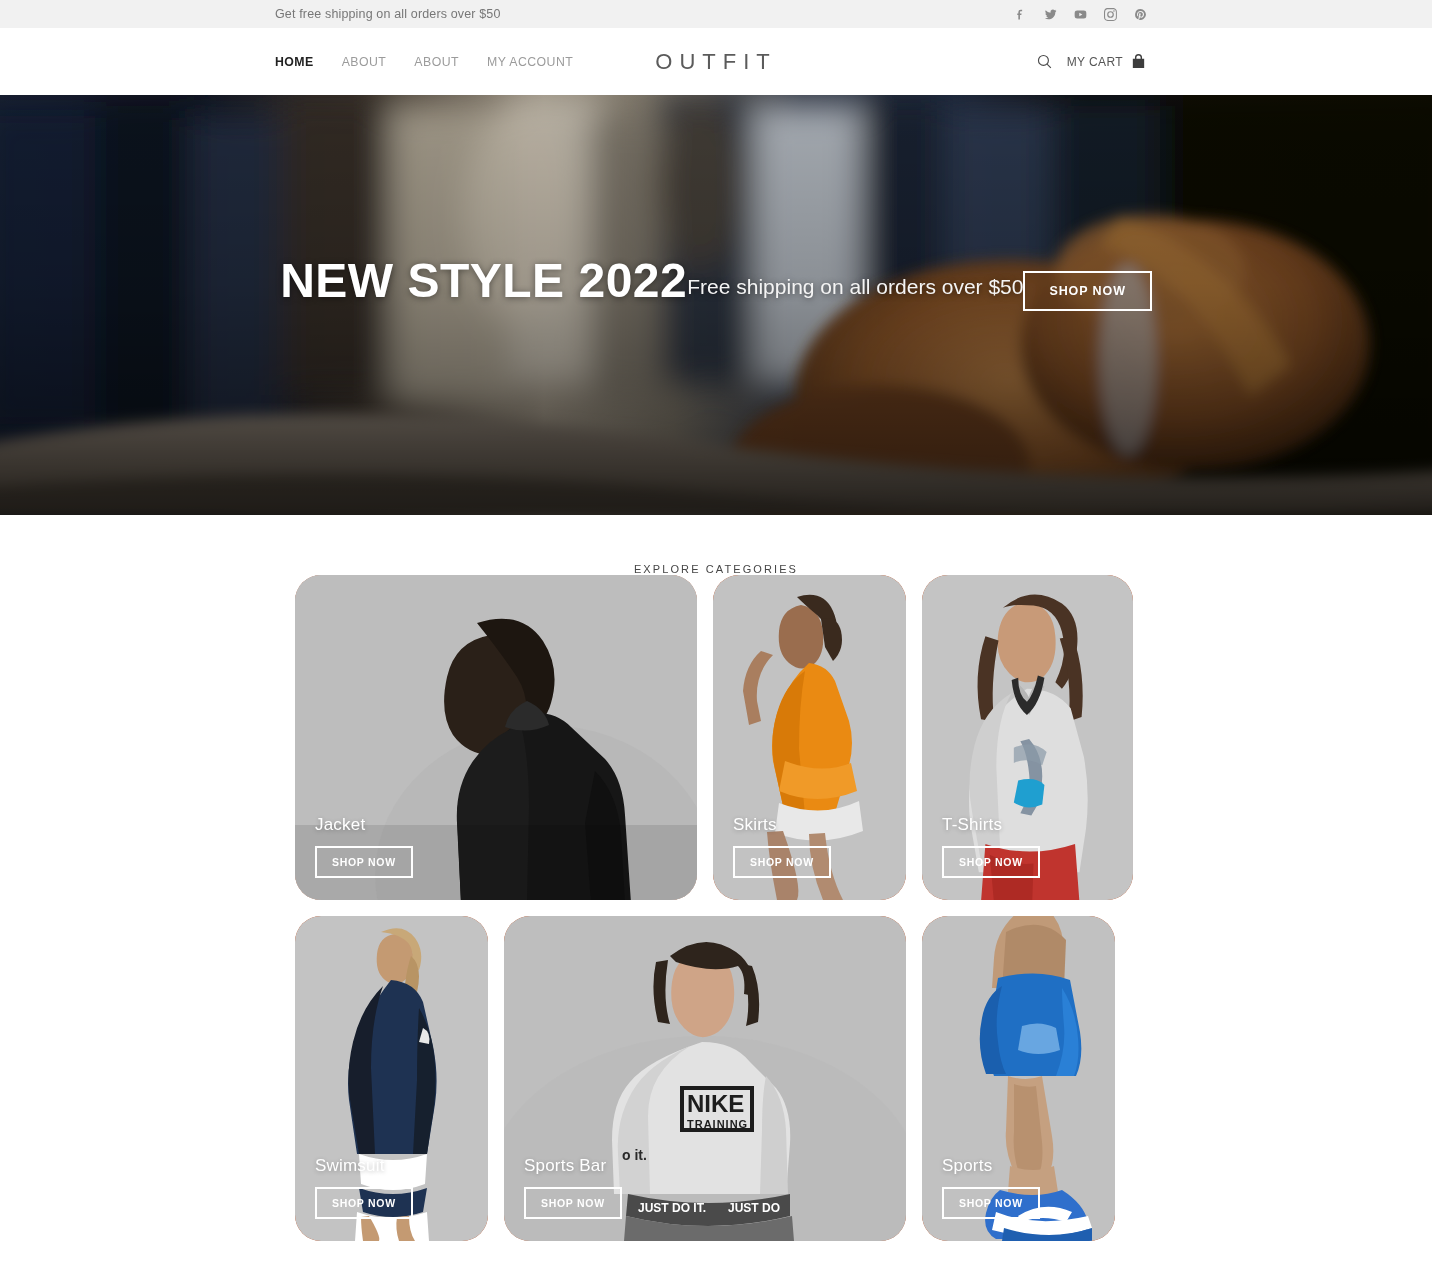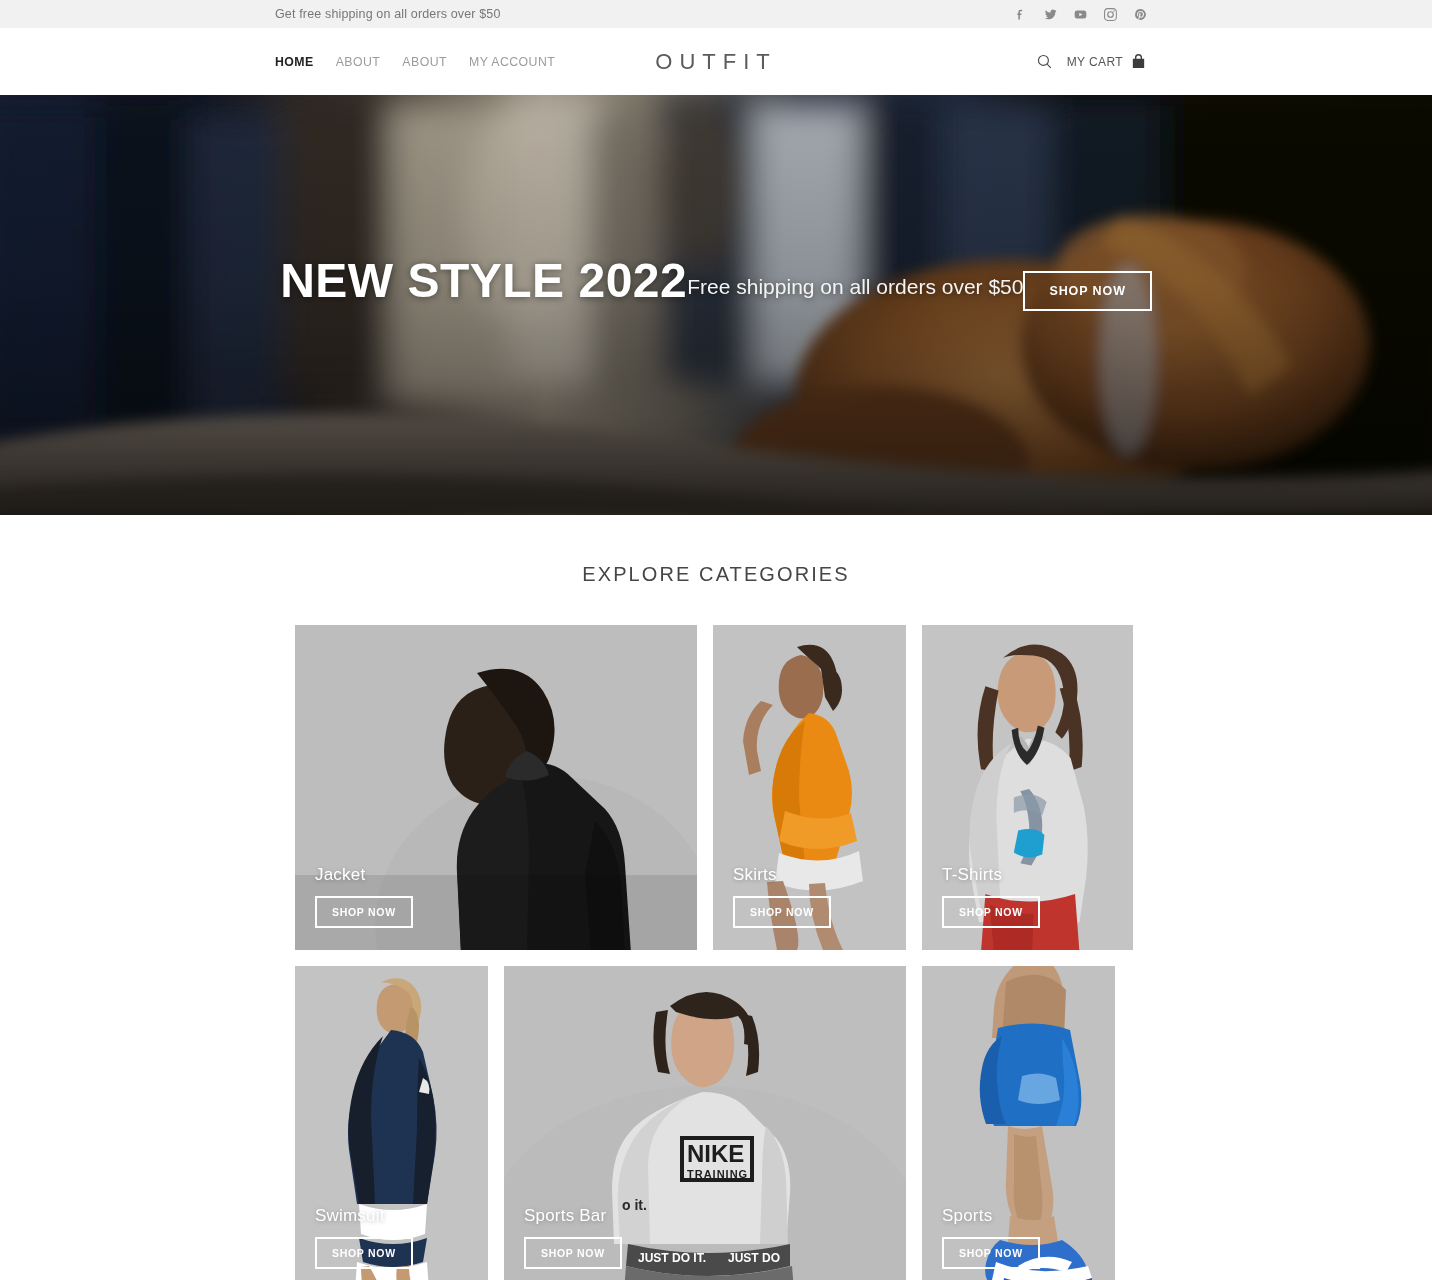--- a/index.html
+++ b/index.html
@@ -44,21 +44,21 @@
     height: 67px;
     background: #ffffff;
     display: flex;
     align-items: center;
     position: relative;
     padding: 0 285px 0 275px;
   }
   .nav {
     display: flex;
     align-items: center;
-    gap: 22px;
+    gap: 28px;
   }
   .nav a {
     font-size: 12.3px;
     letter-spacing: .45px;
     color: #9b9b9b;
     text-decoration: none;
     cursor: pointer;
   }
   .nav a.active { color: #222222; font-weight: 600; }
 
@@ -133,40 +133,40 @@
     font-family: inherit;
   }
 
   
   .section {
     background: #ffffff;
     padding-top: 48px;
   }
   .section-title {
     text-align: center;
-    font-size: 20px;
+    font-size: 11px;
     letter-spacing: 2.1px;
     color: #464646;
     font-weight: 400;
-    margin-bottom: 39px;
   }
 
   .grid-wrap { padding-left: 295px; }
   .grid-row {
     display: flex;
     gap: 16px;
     margin-bottom: 16px;
   }
 
   .tile {
     position: relative;
     overflow: hidden;
     background: #c2410c;
     cursor: pointer;
     flex: none;
+    border-radius: 26px;
   }
   .tile-h { height: 325px; }
 
   .tile-art { position: absolute; inset: 0; }
 
   .tile-overlay {
     position: absolute;
     left: 20px;
     bottom: 22px;
     z-index: 4;

